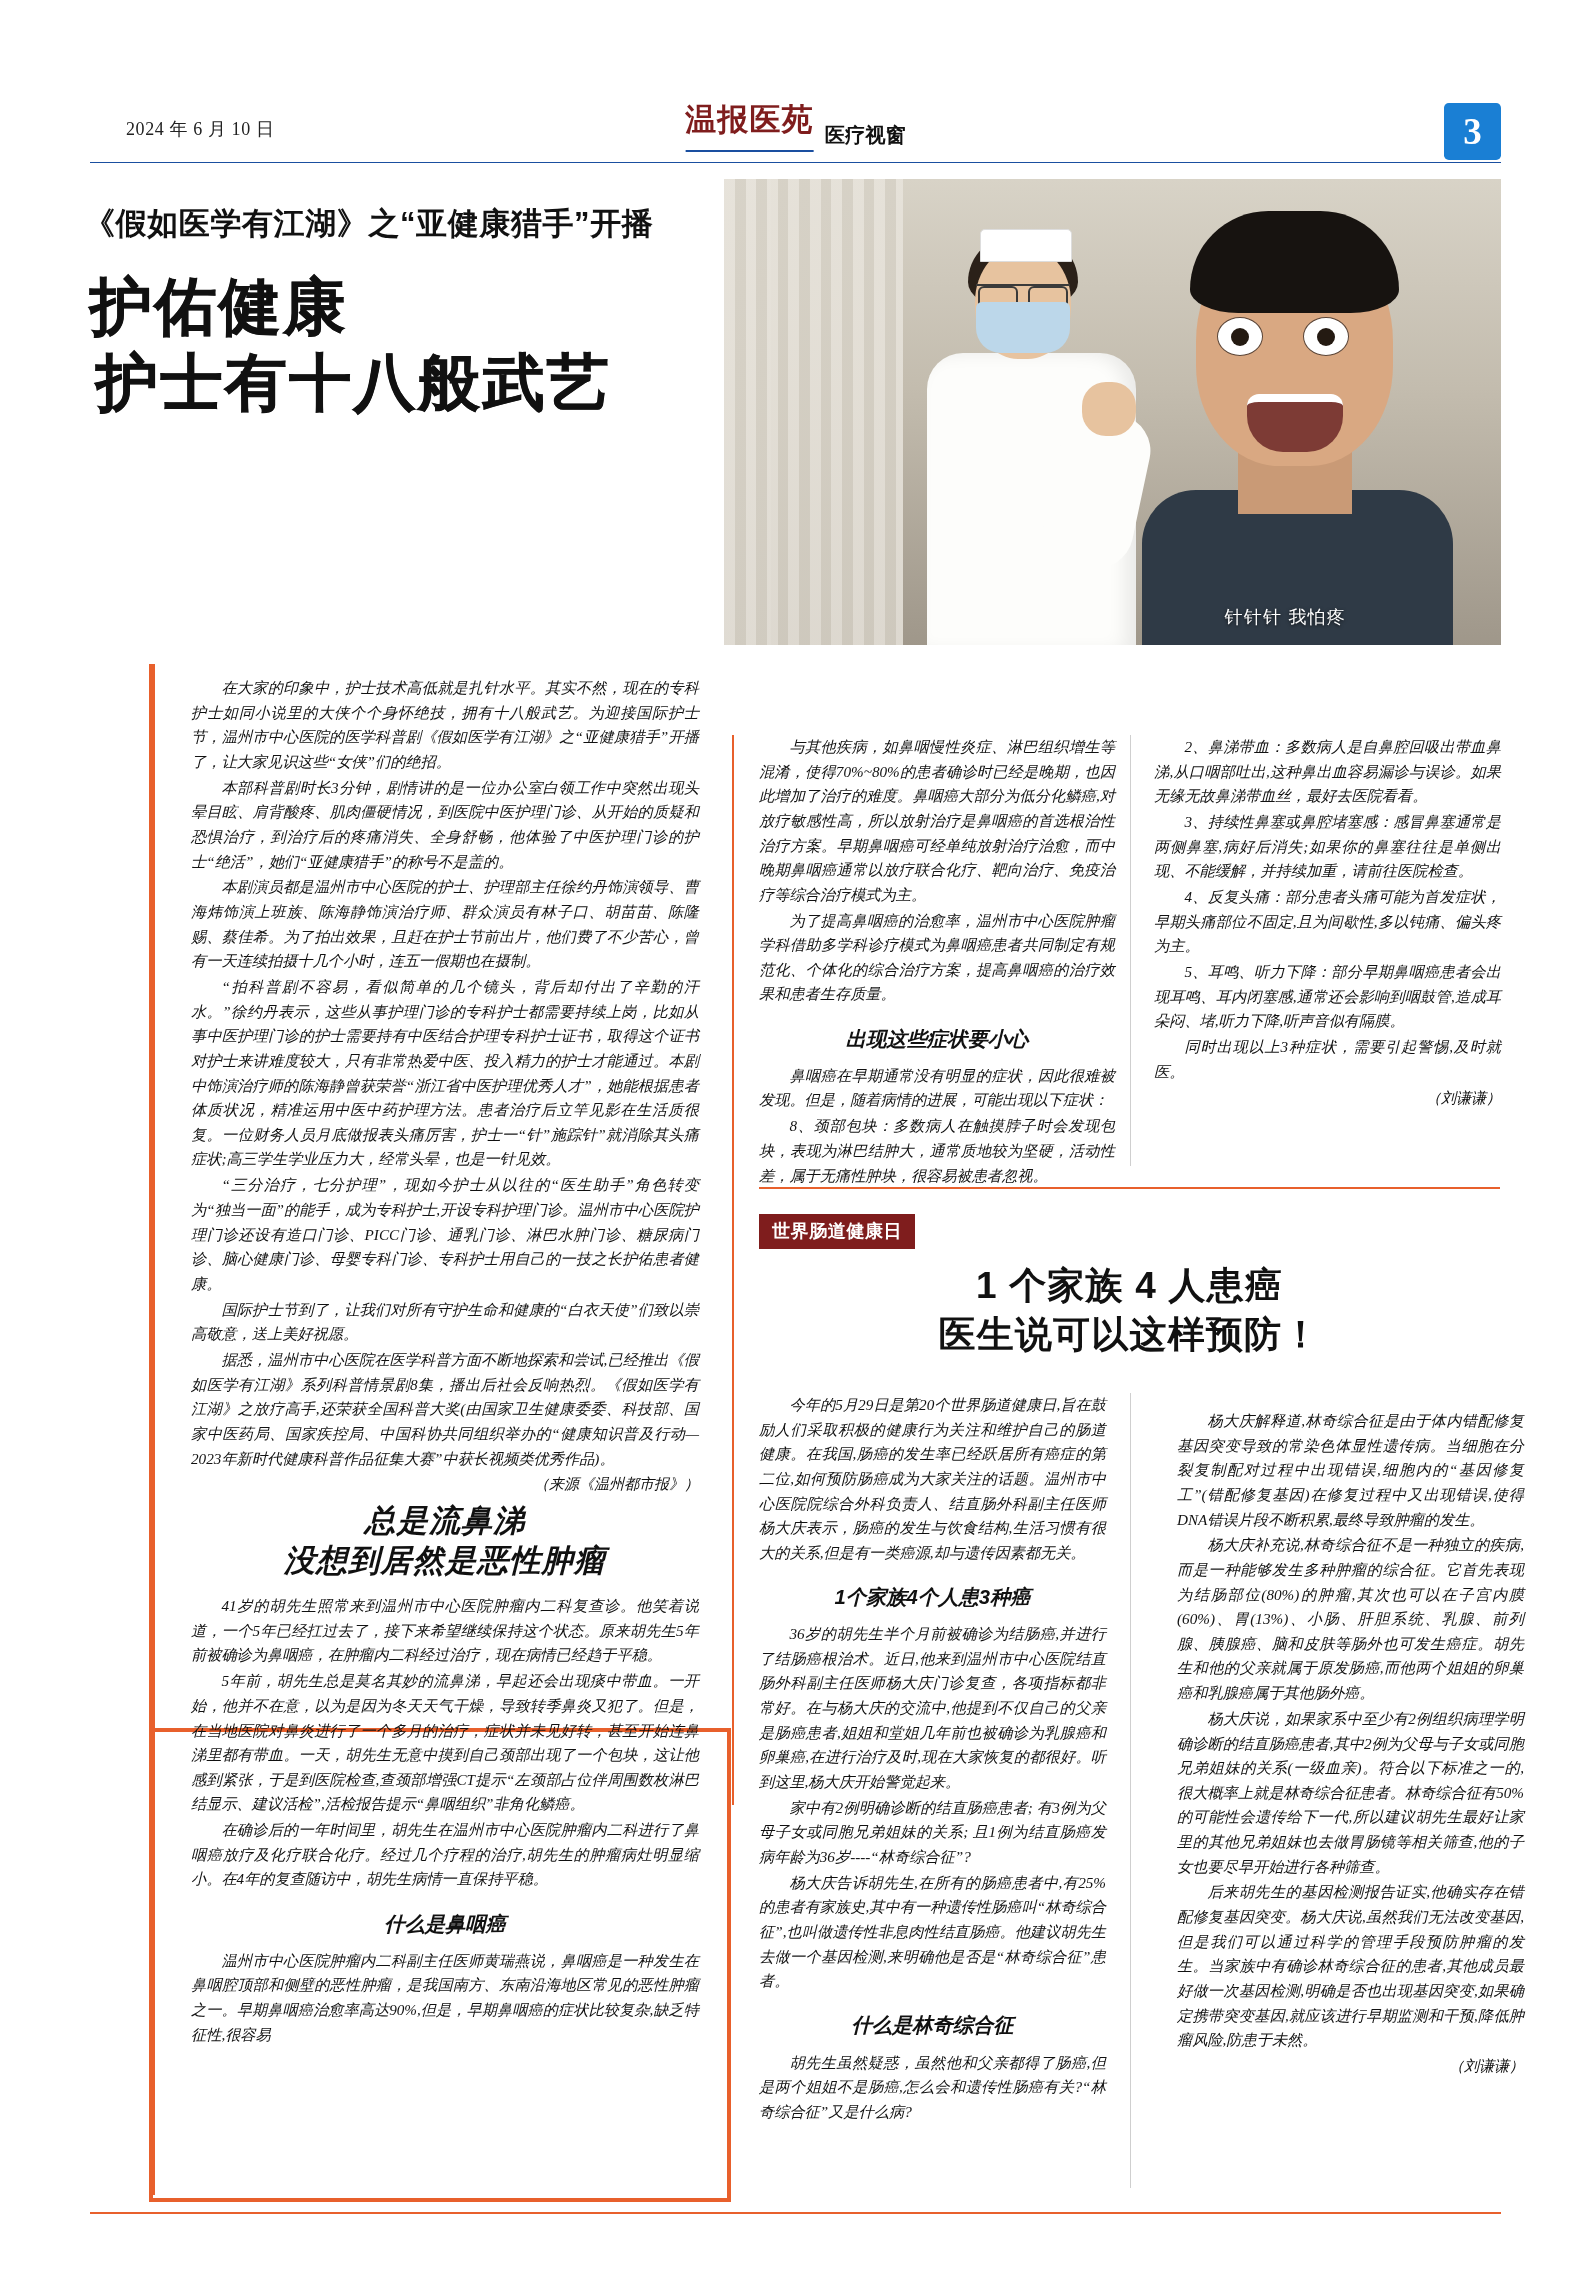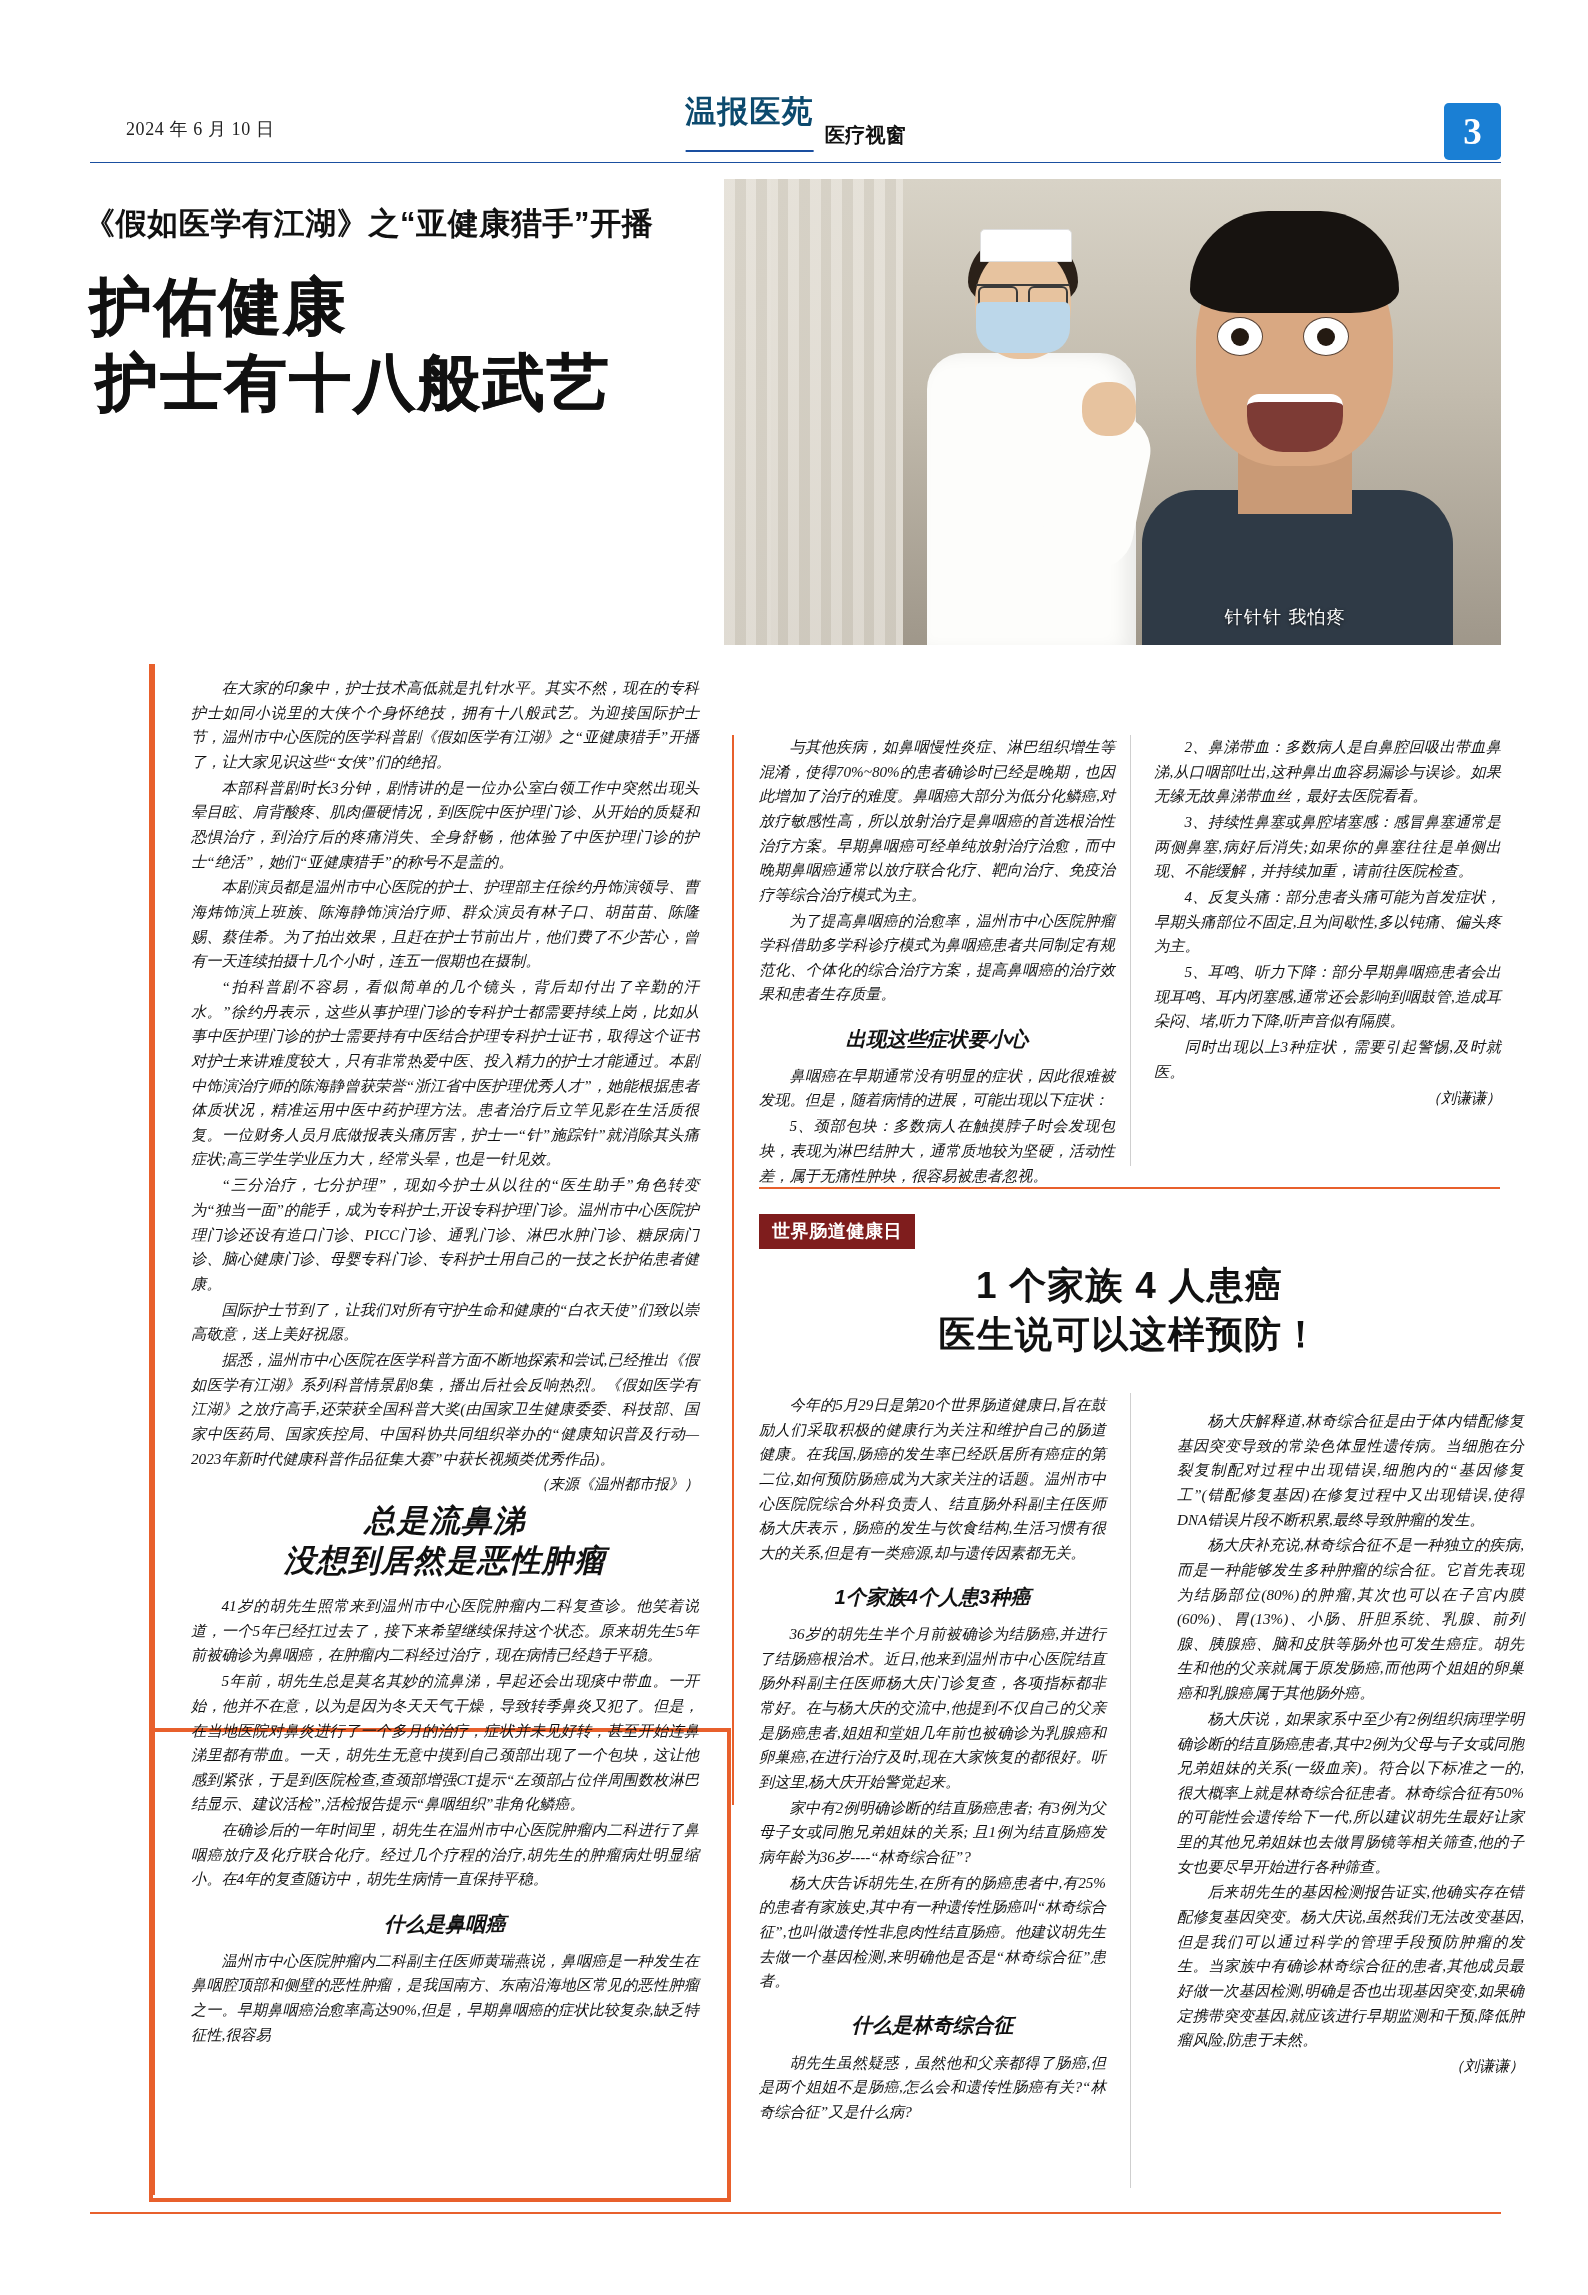--- a/index.html
+++ b/index.html
@@ -27,25 +27,25 @@
   .mast-date {
     font-size: 18px; letter-spacing: 0.6px; color:#222;
     font-family: "Liberation Serif", serif;
     margin-left: 36px;
   }
   .mast-center {
     position:absolute; left: 50%; transform: translateX(-50%);
     display:flex; align-items:flex-end; gap: 10.8px; bottom: 9.6px;
   }
   .mast-logo {
-    font-size: 31px; font-weight: bold; color: #0c4a6e;
+    font-size: 31px; font-weight: bold; color: #7f1d1d;
     font-family: Liberation Sans, sans-serif;
     letter-spacing: 1.2px;
     border-bottom: 2.4px solid #1a4fa0;
-    padding-bottom: 17px;
+    padding-bottom: 9px;
   }
   .mast-section {
     font-size: 20.3px; color:#111; font-weight:bold; padding-bottom:3.6px;
     font-family: "Liberation Sans", sans-serif;
   }
   .page-num-box {
     position:absolute; right: 0; bottom: 2.4px;
     width: 57px; height: 57px; background:#1a7fd4;
     border-radius: 4.8px;
     display:flex; align-items:center; justify-content:center;
@@ -307,21 +307,21 @@
 
     <div class="minihead">什么是鼻咽癌</div>
     <p>温州市中心医院肿瘤内二科副主任医师黄瑞燕说，鼻咽癌是一种发生在鼻咽腔顶部和侧壁的恶性肿瘤，是我国南方、东南沿海地区常见的恶性肿瘤之一。早期鼻咽癌治愈率高达90%,但是，早期鼻咽癌的症状比较复杂,缺乏特征性,很容易</p>
   </div>
 
   <div class="col col2">
     <p>与其他疾病，如鼻咽慢性炎症、淋巴组织增生等混淆，使得70%~80%的患者确诊时已经是晚期，也因此增加了治疗的难度。鼻咽癌大部分为低分化鳞癌,对放疗敏感性高，所以放射治疗是鼻咽癌的首选根治性治疗方案。早期鼻咽癌可经单纯放射治疗治愈，而中晚期鼻咽癌通常以放疗联合化疗、靶向治疗、免疫治疗等综合治疗模式为主。</p>
     <p>为了提高鼻咽癌的治愈率，温州市中心医院肿瘤学科借助多学科诊疗模式为鼻咽癌患者共同制定有规范化、个体化的综合治疗方案，提高鼻咽癌的治疗效果和患者生存质量。</p>
     <div class="minihead">出现这些症状要小心</div>
     <p>鼻咽癌在早期通常没有明显的症状，因此很难被发现。但是，随着病情的进展，可能出现以下症状：</p>
-    <p>5、颈部包块：多数病人在触摸脖子时会发现包块，表现为淋巴结肿大，通常质地较为坚硬，活动性差，属于无痛性肿块，很容易被患者忽视。</p>
+    <p>8、颈部包块：多数病人在触摸脖子时会发现包块，表现为淋巴结肿大，通常质地较为坚硬，活动性差，属于无痛性肿块，很容易被患者忽视。</p>
   </div>
 
   <div class="col col3">
     <p>2、鼻涕带血：多数病人是自鼻腔回吸出带血鼻涕,从口咽部吐出,这种鼻出血容易漏诊与误诊。如果无缘无故鼻涕带血丝，最好去医院看看。</p>
     <p>3、持续性鼻塞或鼻腔堵塞感：感冒鼻塞通常是两侧鼻塞,病好后消失;如果你的鼻塞往往是单侧出现、不能缓解，并持续加重，请前往医院检查。</p>
     <p>4、反复头痛：部分患者头痛可能为首发症状，早期头痛部位不固定,且为间歇性,多以钝痛、偏头疼为主。</p>
     <p>5、耳鸣、听力下降：部分早期鼻咽癌患者会出现耳鸣、耳内闭塞感,通常还会影响到咽鼓管,造成耳朵闷、堵,听力下降,听声音似有隔膜。</p>
     <p>同时出现以上3种症状，需要引起警惕,及时就医。</p>
     <p class="source">（刘谦谦）</p>
   </div>

